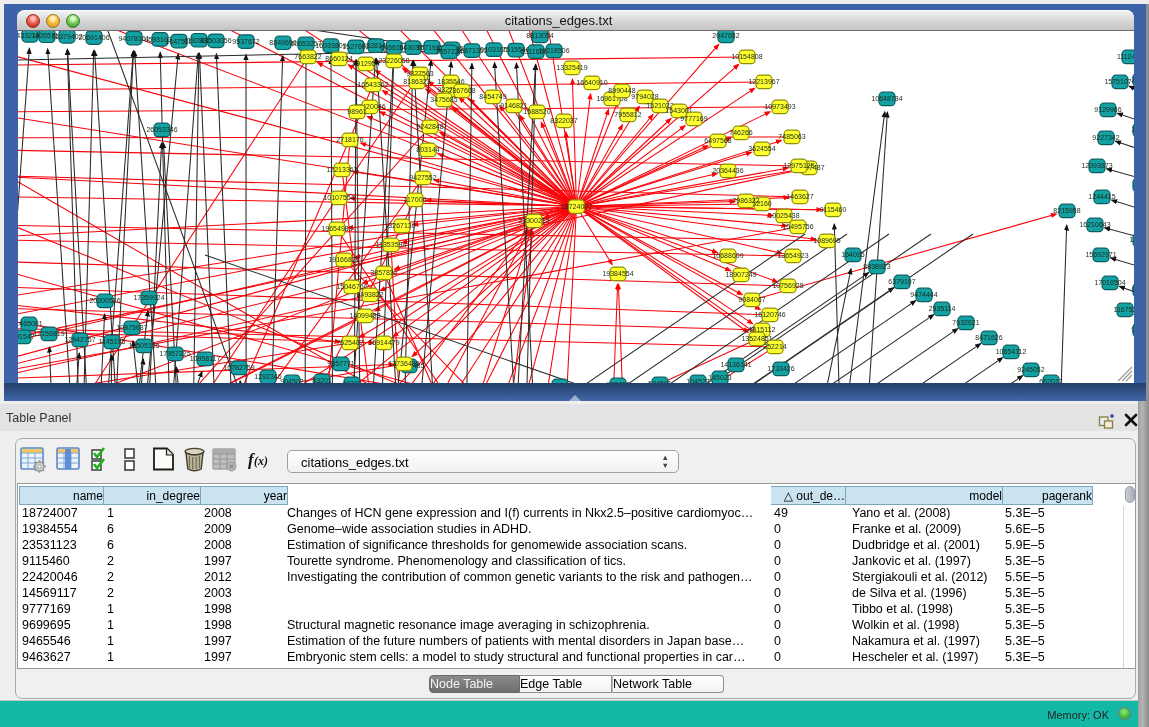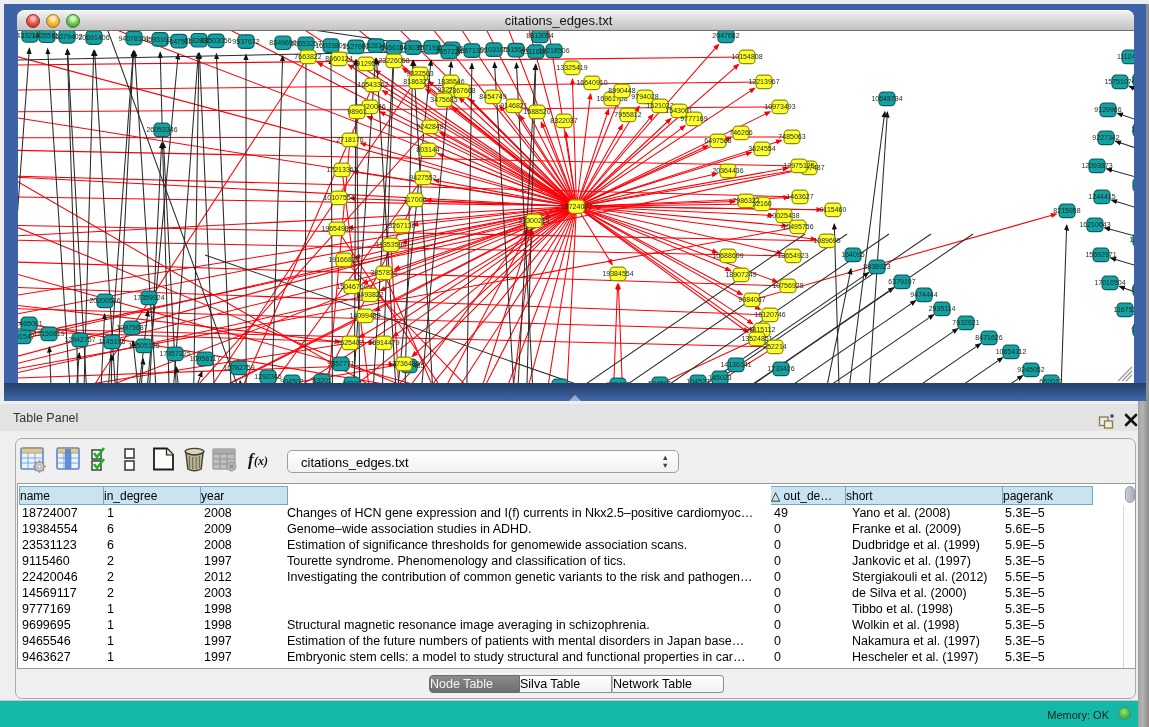--- a/index.html
+++ b/index.html
@@ -12,24 +12,24 @@
 
 #titlebar{left:17px;top:10px;width:1117px;height:21px;border-radius:8px 8px 0 0;background:linear-gradient(#f6f6f6,#dcdcdc 45%,#c3c3c3);border-bottom:1px solid #6f6f6f;box-shadow:inset 0 1px 0 #fdfdfd}
 #title{left:0;top:13px;width:1117px;text-align:center;font-size:13px;color:#111}
 .tl{width:14px;height:14px;border-radius:50%;top:13.5px}
 #tlr{left:26px;background:radial-gradient(circle at 50% 30%,#ffb9b0 0 18%,#ee6a5f 40%,#d3352b 75%,#9e2018);border:.5px solid #8e2a1e}
 #tly{left:46px;background:radial-gradient(circle at 50% 30%,#ffeebc 0 18%,#f7c64a 40%,#e8a225 75%,#b57b14);border:.5px solid #99761c}
 #tlg{left:66px;background:radial-gradient(circle at 50% 30%,#d7f7c2 0 18%,#85d967 40%,#48a836 75%,#2f7d20);border:.5px solid #3d7b27}
 #canvas{left:18px;top:31px;width:1116px;height:352px;background:#fff;overflow:hidden}
 
 #panelTitle{left:0;top:404px;width:1149px;height:27px;background:#e3e3e3;font-size:12.5px;color:#333}
-#panelTitle span{position:absolute;left:13px;top:7px}
+#panelTitle span{position:absolute;left:6px;top:7px}
 #innerPanel{left:15px;top:438px;width:1121px;height:261px;background:#f0f0f0;border:1px solid #ababab;border-radius:7px}
 #tableBox{left:17px;top:483px;width:1119px;height:186px;background:#fff;border:1px solid #9a9a9a;overflow:hidden}
-.hc{position:absolute;top:2px;height:19px;background:#c9e3f1;border:1px solid #7ba7be;border-left:none;font-size:12px;color:#000;text-align:left;line-height:18px}
+.hc{position:absolute;top:2px;height:19px;background:#c9e3f1;border:1px solid #7ba7be;border-left:none;font-size:12px;color:#000;text-align:right;line-height:18px}
 .hc.first{border-left:1px solid #7ba7be}
 #rowsArea{left:0px;top:22px;width:1104px;height:162px;overflow:hidden;font-size:12.5px;color:#000}
 .tr{position:relative;height:16px;white-space:nowrap}
 .c{position:absolute;top:0;overflow:hidden;text-overflow:clip}
 .c0{left:4px;width:82px}.c1{left:89px;width:94px}.c2{left:186px;width:84px}.c3{left:269px;width:484px}
 .c4{left:756px;width:72px}.c5{left:834px;width:156px}.c6{left:987px;width:88px}
 #vsb{left:1105px;top:22px;width:13px;height:162px;background:#fcfcfc;border-left:1px solid #d5d5d5}
 #vsbthumb{left:1106.5px;top:2px;width:10px;height:17px;border-radius:5px;background:linear-gradient(90deg,#c9cdd4,#a8aeb8);border:.5px solid #9aa0ab}
 
 #toolbar{left:17px;top:444px;width:1100px;height:36px}
@@ -1004,21 +1004,21 @@
     <div id="combo" class="abs">
         <span>citations_edges.txt</span>
         <div id="comboArr">▲<br>▼</div>
       </div>
   </div>
   <div id="tableBox" class="abs">
     <div class="hc first" style="left:1px;width:85px">name</div>
     <div class="hc" style="left:86px;width:97px">in_degree</div>
     <div class="hc" style="left:183px;width:87px">year</div>
     <div class="hc" style="left:753px;width:75px">△ out_de…</div>
-    <div class="hc" style="left:828px;width:157px">short</div>
+    <div class="hc" style="left:828px;width:157px">model</div>
     <div class="hc" style="left:985px;width:90px">pagerank</div>
     <div id="rowsArea" class="abs">
         <div class="tr">
           <div class="c c0">18724007</div>
           <div class="c c1">1</div>
           <div class="c c2">2008</div>
           <div class="c c3">Changes of HCN gene expression and I(f) currents in Nkx2.5–positive cardiomyoc…</div>
           <div class="c c4">49</div>
           <div class="c c5">Yano et al. (2008)</div>
           <div class="c c6">5.3E–5</div>
@@ -1031,21 +1031,21 @@
           <div class="c c4">0</div>
           <div class="c c5">Franke et al. (2009)</div>
           <div class="c c6">5.6E–5</div>
         </div>
         <div class="tr">
           <div class="c c0">23531123</div>
           <div class="c c1">6</div>
           <div class="c c2">2008</div>
           <div class="c c3">Estimation of significance thresholds for genomewide association scans.</div>
           <div class="c c4">0</div>
-          <div class="c c5">Dudbridge et al. (1999)</div>
+          <div class="c c5">Dudbridge et al. (2001)</div>
           <div class="c c6">5.9E–5</div>
         </div>
         <div class="tr">
           <div class="c c0">9115460</div>
           <div class="c c1">2</div>
           <div class="c c2">1997</div>
           <div class="c c3">Tourette syndrome. Phenomenology and classification of tics.</div>
           <div class="c c4">0</div>
           <div class="c c5">Jankovic et al. (1997)</div>
           <div class="c c6">5.3E–5</div>
@@ -1057,21 +1057,21 @@
           <div class="c c3">Investigating the contribution of common genetic variants to the risk and pathogen…</div>
           <div class="c c4">0</div>
           <div class="c c5">Stergiakouli et al. (2012)</div>
           <div class="c c6">5.5E–5</div>
         </div>
         <div class="tr">
           <div class="c c0">14569117</div>
           <div class="c c1">2</div>
           <div class="c c2">2003</div>
           <div class="c c4">0</div>
-          <div class="c c5">de Silva et al. (2000)</div>
+          <div class="c c5">de Silva et al. (1996)</div>
           <div class="c c6">5.3E–5</div>
         </div>
         <div class="tr">
           <div class="c c0">9777169</div>
           <div class="c c1">1</div>
           <div class="c c2">1998</div>
           <div class="c c4">0</div>
           <div class="c c5">Tibbo et al. (1998)</div>
           <div class="c c6">5.3E–5</div>
         </div>
@@ -1101,21 +1101,21 @@
           <div class="c c4">0</div>
           <div class="c c5">Hescheler et al. (1997)</div>
           <div class="c c6">5.3E–5</div>
         </div>
       </div>
     <div id="vsb" class="abs"></div>
     <div id="vsbthumb" class="abs"></div>
   </div>
   <div id="tabs" class="abs">
     <div class="seg" id="seg1">Node Table</div>
-    <div class="seg" id="seg2">Silva Table</div>
+    <div class="seg" id="seg2">Edge Table</div>
     <div class="seg" id="seg3">Network Table</div>
   </div>
   <div id="status" class="abs">
       <span>Memory: OK</span>
       <div id="memdot"></div>
     </div>
   <div id="grayR2" class="abs"></div>
   <div class="abs" style="left:569px;top:395px;width:12px;height:6px;background:#9fb0cc;clip-path:polygon(50% 0,100% 100%,0 100%)"></div>
 </div>
 </body></html>

